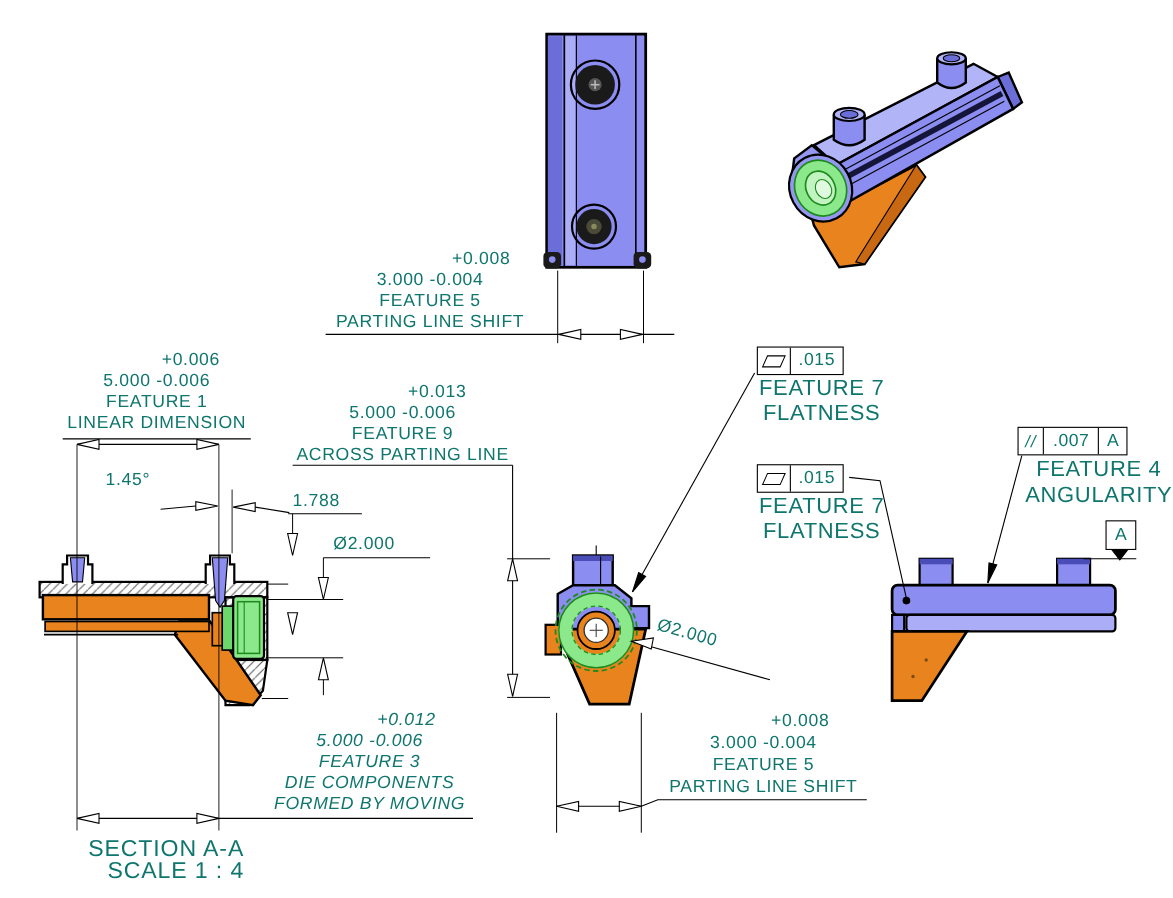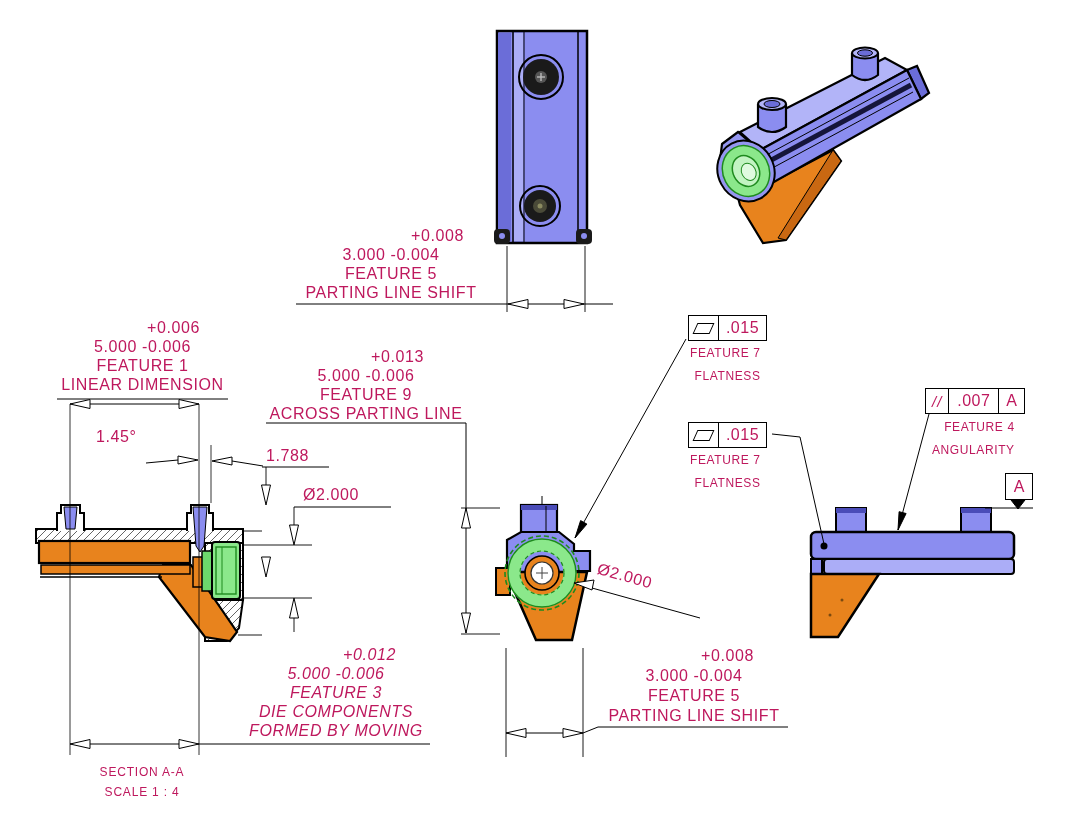--- a/index.html
+++ b/index.html
@@ -1,30 +1,30 @@
 <!DOCTYPE html>
 <html><head>
 <meta charset="utf-8">
 <style>
   html,body{margin:0;padding:0;background:#fff;}
   #canvas{position:relative;width:1066px;height:816px;background:#ffffff;overflow:hidden;
-          font-family:"Liberation Sans",sans-serif;color:#be185d;}
+          font-family:"Liberation Sans",sans-serif;color:#0f766e;}
   svg{position:absolute;left:0;top:0;}
   .callout{position:absolute;font-size:16px;line-height:19px;letter-spacing:.6px;text-align:center;white-space:nowrap;}
   .tols{text-align:right;}
   .dimtext{position:absolute;font-size:16px;letter-spacing:.6px;white-space:nowrap;}
   .rot{transform:rotate(15.5deg);transform-origin:left top;}
   .fcf{position:absolute;display:flex;align-items:stretch;border:1.6px solid #000;background:#fff;height:26px;box-sizing:border-box;}
   .fcf .cell{display:flex;align-items:center;justify-content:center;font-size:16px;letter-spacing:.5px;padding:0 6px;box-sizing:border-box;}
   .fcf .cell+.cell{border-left:1.6px solid #000;}
   .flat-sym{display:inline-block;width:15px;height:9px;border:1.4px solid #000;transform:skewX(-24deg);}
   .par-sym{font-style:italic;font-size:15px;letter-spacing:1px;}
-  .gdt-label{position:absolute;font-size:12px;line-height:23px;letter-spacing:.6px;white-space:nowrap;text-align:right;}
+  .gdt-label{position:absolute;font-size:20px;line-height:23px;letter-spacing:.6px;white-space:nowrap;text-align:center;}
   .datum-box{position:absolute;width:28px;height:27px;border:1.6px solid #000;display:flex;align-items:center;justify-content:center;font-size:16px;background:#fff;box-sizing:border-box;}
-  .seclabel{position:absolute;font-size:12px;line-height:20px;letter-spacing:.8px;text-align:center;white-space:nowrap;}
+  .seclabel{position:absolute;font-size:21px;line-height:20px;letter-spacing:.8px;text-align:right;white-space:nowrap;}
 </style>
 </head>
 <body>
 
 <div id="canvas">
 
 <svg width="1066" height="816" viewBox="0 0 1066 816">
   <defs>
     <pattern id="hatch" width="8" height="8" patternUnits="userSpaceOnUse">
       <path d="M-2,10 L10,-2" stroke="#555" stroke-width="0.9"></path>

